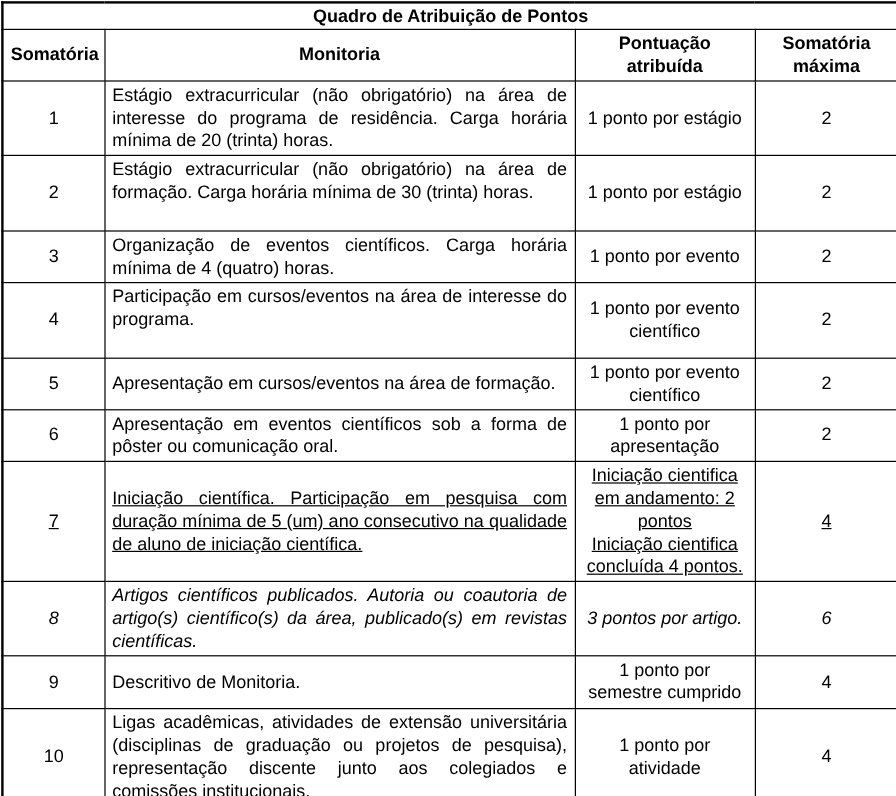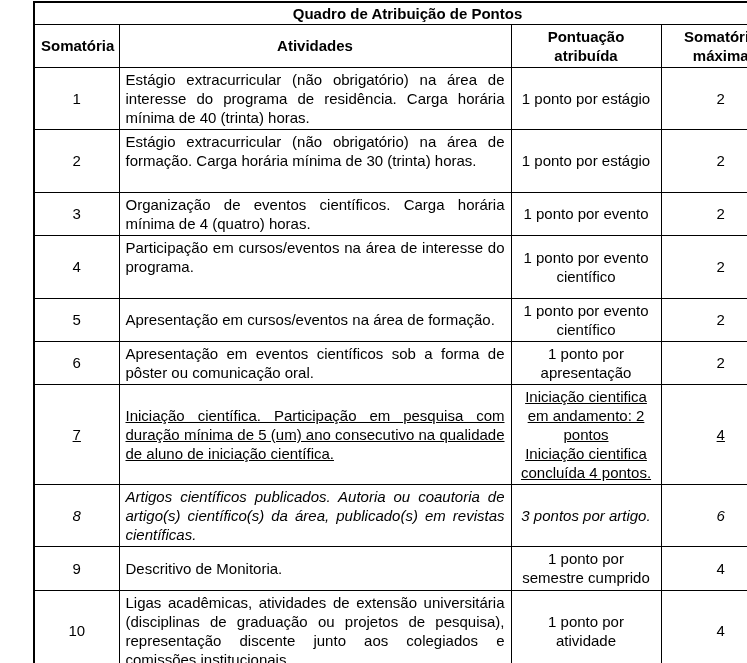--- a/index.html
+++ b/index.html
@@ -7,21 +7,20 @@
     padding: 0;
     background: #ffffff;
   }
   .page {
     width: 747px;
     height: 663px;
     box-sizing: border-box;
     background: #ffffff;
     font-family: "Liberation Sans", sans-serif;
     color: #000000;
-    padding-left: 32px;
   }
   table.points {
     border-collapse: collapse;
     table-layout: fixed;
     width: 745px;
     margin: 1px;
     border: 2px solid #000000;
   }
   table.points th,
   table.points td {
@@ -83,31 +82,31 @@
       <col style="width:392px">
       <col style="width:150px">
       <col style="width:120px">
     </colgroup>
     <thead>
       <tr class="title-row">
         <th colspan="4">Quadro de Atribuição de Pontos</th>
       </tr>
       <tr class="header-row">
         <th>Somatória</th>
-        <th>Atividades</th>
+        <th>Monitoria</th>
         <th>Pontuação
 atribuída</th>
         <th>Somatória
 máxima</th>
       </tr>
     </thead>
     <tbody>
       <tr class="r1">
         <td class="crit">1</td>
-        <td class="desc">Estágio extracurricular (não obrigatório) na área de interesse do programa de residência. Carga horária mínima de 40 (trinta) horas.</td>
+        <td class="desc">Estágio extracurricular (não obrigatório) na área de interesse do programa de residência. Carga horária mínima de 20 (trinta) horas.</td>
         <td class="pont">1 ponto por estágio</td>
         <td class="soma">2</td>
       </tr>
       <tr class="r2">
         <td class="crit">2</td>
         <td class="desc">Estágio extracurricular (não obrigatório) na área de formação. Carga horária mínima de 30 (trinta) horas.</td>
         <td class="pont">1 ponto por estágio</td>
         <td class="soma">2</td>
       </tr>
       <tr class="r3">

